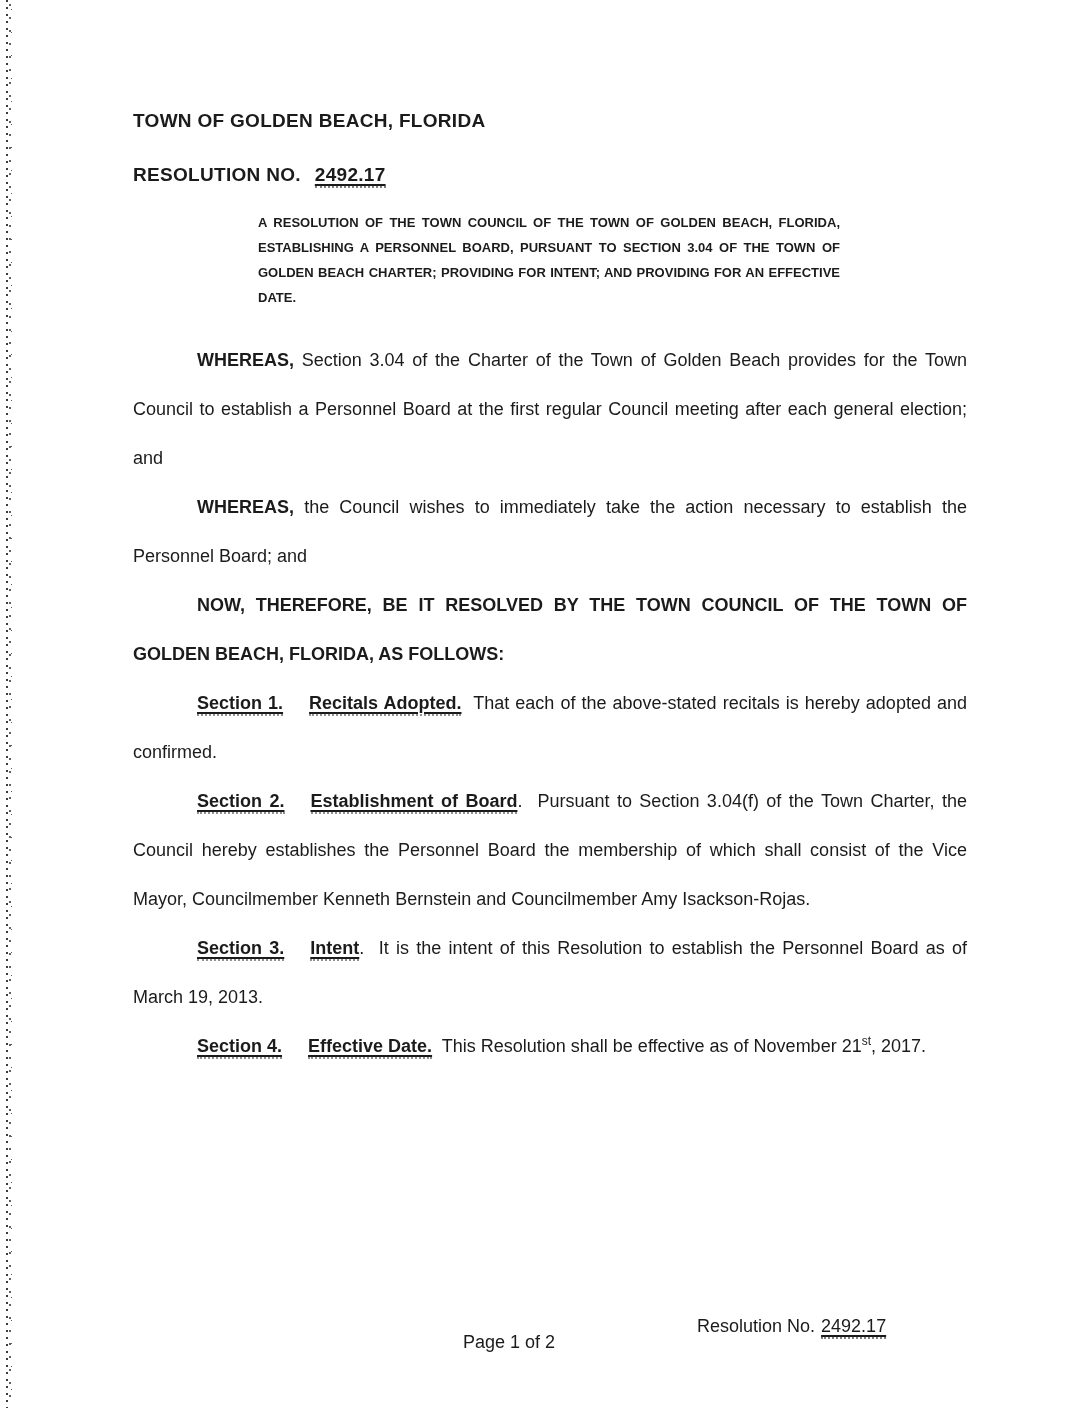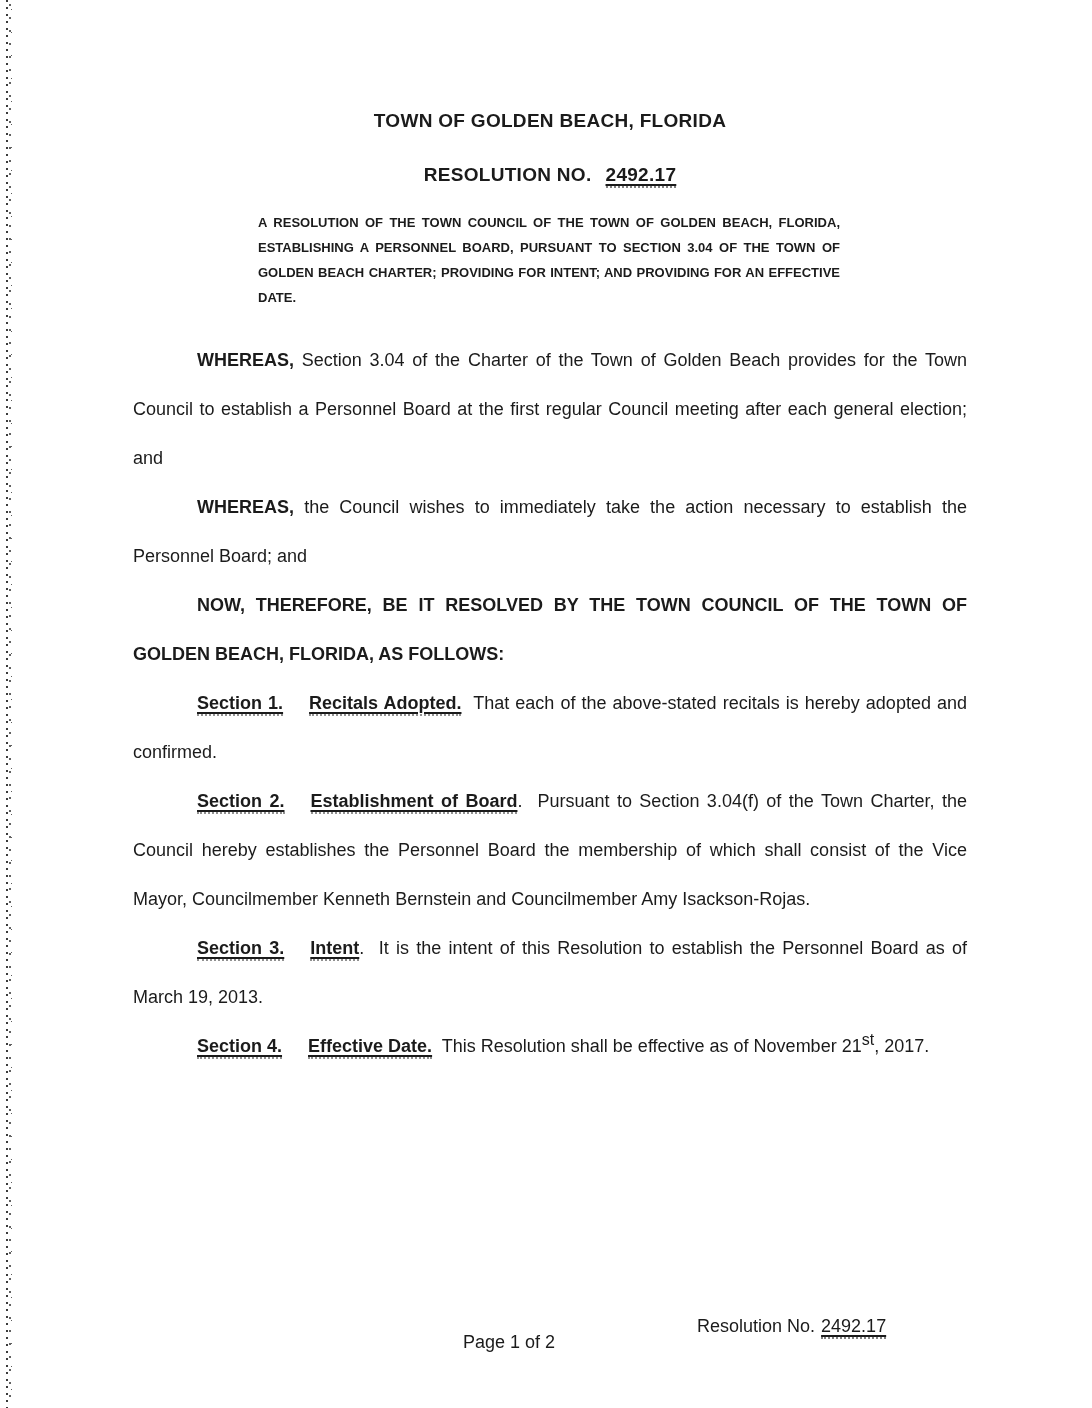--- a/index.html
+++ b/index.html
@@ -25,21 +25,20 @@
     background-size: 2px 100%, 2px 100%, 1px 100%;
     background-position: 1px 0, 4px 0, 6px 0;
     background-repeat: repeat-y;
   }
   .content {
     position: absolute;
     left: 133px; top: 110px;
     width: 834px;
   }
   .hdr {
-    text-align: center;
     font-weight: bold;
     font-size: 19px;
     letter-spacing: .3px;
   }
   .hdr-title { margin-bottom: 32px; }
   .hdr-res   { margin-bottom: 24px; }
   .num-underline {
     margin-left: 14px;
     text-decoration: underline;
     text-decoration-thickness: 2px;
@@ -66,21 +65,21 @@
   .b { font-weight: bold; }
   .hu {
     font-weight: bold;
     text-decoration: underline;
     text-decoration-thickness: 1.5px;
     text-underline-offset: 3px;
     border-bottom: 2px dotted rgba(70,70,70,.6);
     padding-bottom: 1px;
   }
   .sec-num { margin-right: 26px; }
-  sup { font-size: 16px; vertical-align: super; line-height: 0; }
+  sup { font-size: 12px; vertical-align: super; line-height: 0; }
   .footer {
     position: absolute;
     left: 0; top: 1316px;
     width: 1092px;
     font-size: 18px;
   }
   .footer .page-num { position: absolute; left: 463px; top: 16px; }
   .footer .res-ref  { position: absolute; left: 697px; top: 0; }
   .footer .num-underline { margin-left: 6px; }
 </style>

